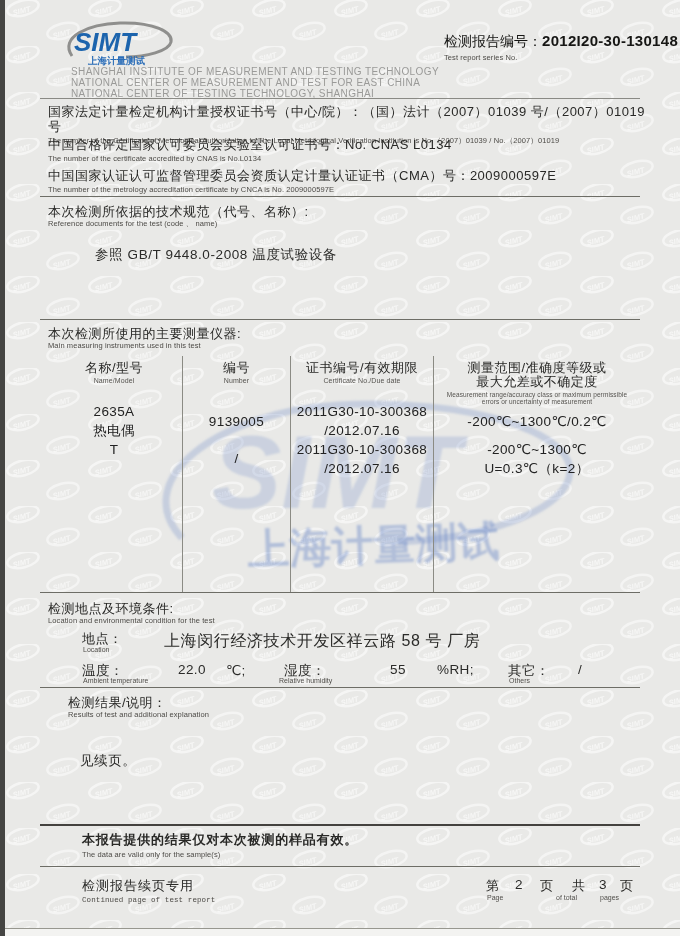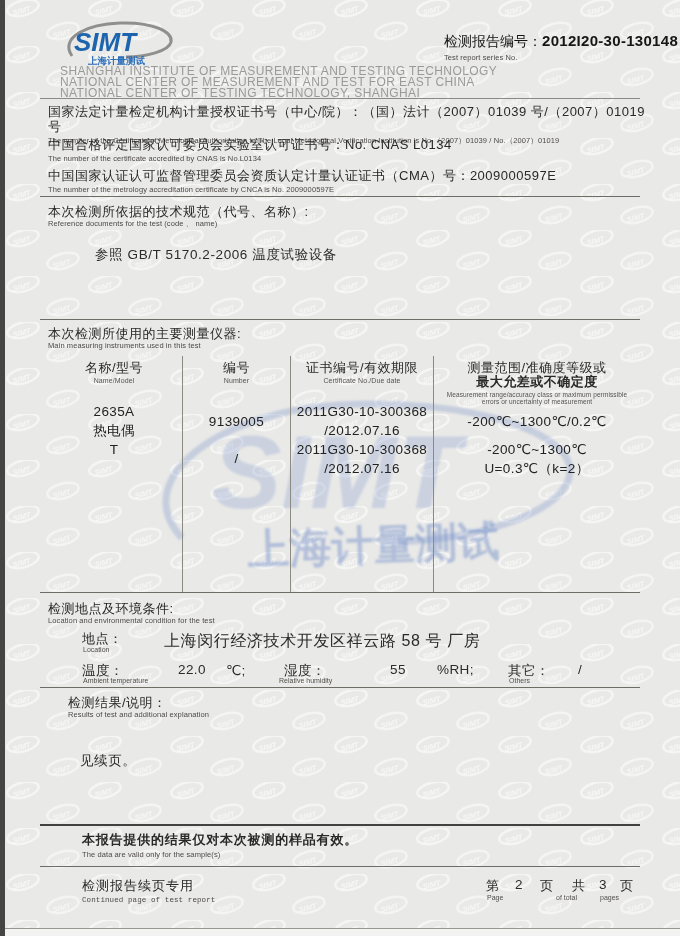--- a/index.html
+++ b/index.html
@@ -18,42 +18,42 @@
   #r3{top:319px;}
   #r4{top:592px;}
   #r5{top:687px;}
   #r6{top:824px;border-top:2px solid #44423f;}
   #r7{top:866px;}
 
   .zh{font-size:13px;line-height:15px;letter-spacing:0.5px;color:#292927;}
   .en{font-size:7.5px;line-height:9px;color:#4c4a46;letter-spacing:0.1px;}
 
   .logo-box{position:absolute;left:58px;top:18px;}
-  .org-lines{position:absolute;left:60px;top:66px;font-size:12px;line-height:11px;color:#9a9a98;letter-spacing:0.4px;}
+  .org-lines{position:absolute;left:71px;top:66px;font-size:10px;line-height:11px;color:#9a9a98;letter-spacing:0.4px;}
   .report-box{position:absolute;left:444px;top:32px;}
   .report-line{font-size:14px;color:#161614;white-space:nowrap;}
   .report-line .num{font-size:15px;font-weight:bold;letter-spacing:0.3px;}
   .report-box .en{margin-top:2px;}
 
   .abs{position:absolute;}
   .cert{left:48px;width:600px;}
   #cert1{top:104px;} #cert2{top:137px;} #cert3{top:168px;}
   .cert .en{margin-top:2px;}
 
   #ref-title{left:48px;top:204px;}
   #ref-content{left:95px;top:246px;font-size:13.5px;letter-spacing:0.6px;}
 
   #instr-title{left:48px;top:326px;}
 
   .instr-table{position:absolute;top:356px;left:46px;width:594px;height:236px;
                display:grid;grid-template-columns:137px 108px 143px 206px;grid-template-rows:46px 1fr;}
   .cell{text-align:center;overflow:visible;}
   .bcol1,.bcol2,.bcol3{border-right:1px solid #8b8b84;}
   .th .zh{font-size:13px;line-height:14px;padding-top:5px;letter-spacing:0.5px;}
-  .th .zh.tight{padding-top:0;font-weight:bold;}
+  .th .zh.tight{padding-top:0;}
   .th .en{font-size:7px;line-height:7.5px;margin-top:2px;color:#55534f;}
   .th .en.wide{font-size:6.5px;line-height:7px;padding:0 6px;}
   .td{font-size:13.5px;line-height:19px;letter-spacing:0.4px;color:#222;}
   .mt10{margin-top:10px;} .mt18{margin-top:18px;} .mt9{margin-top:9px;}
 
   #env-title{left:48px;top:601px;}
   .lab-en{position:absolute;font-size:7px;color:#514f4b;}
   #loc-label{left:82px;top:631px;}
   #loc-en{left:83px;top:646px;}
   #loc-value{left:164px;top:631px;font-size:16px;letter-spacing:0.6px;}
@@ -152,21 +152,21 @@
     <div class="abs cert" id="cert3">
       <div class="zh">中国国家认证认可监督管理委员会资质认定计量认证证书（CMA）号：2009000597E</div>
       <div class="en">The number of the metrology accreditation certificate by CNCA is No. 2009000597E</div>
     </div>
     <div class="rule" id="r2"></div>
 
     <div class="abs" id="ref-title">
       <div class="zh">本次检测所依据的技术规范（代号、名称）:</div>
       <div class="en">Reference documents for the test (code 、 name)</div>
     </div>
-    <div class="abs" id="ref-content">参照 GB/T 5170.2-2006  温度试验设备</div>
+    <div class="abs" id="ref-content">参照 GB/T 9448.0-2008  温度试验设备</div>
     <div class="rule" id="r3"></div>
 
     <div class="abs" id="instr-title">
       <div class="zh">本次检测所使用的主要测量仪器:</div>
       <div class="en">Main measuring instruments used in this test</div>
     </div>
 
     <div class="instr-table">
       <div class="cell th bcol1">
         <div class="zh">名称/型号</div>

